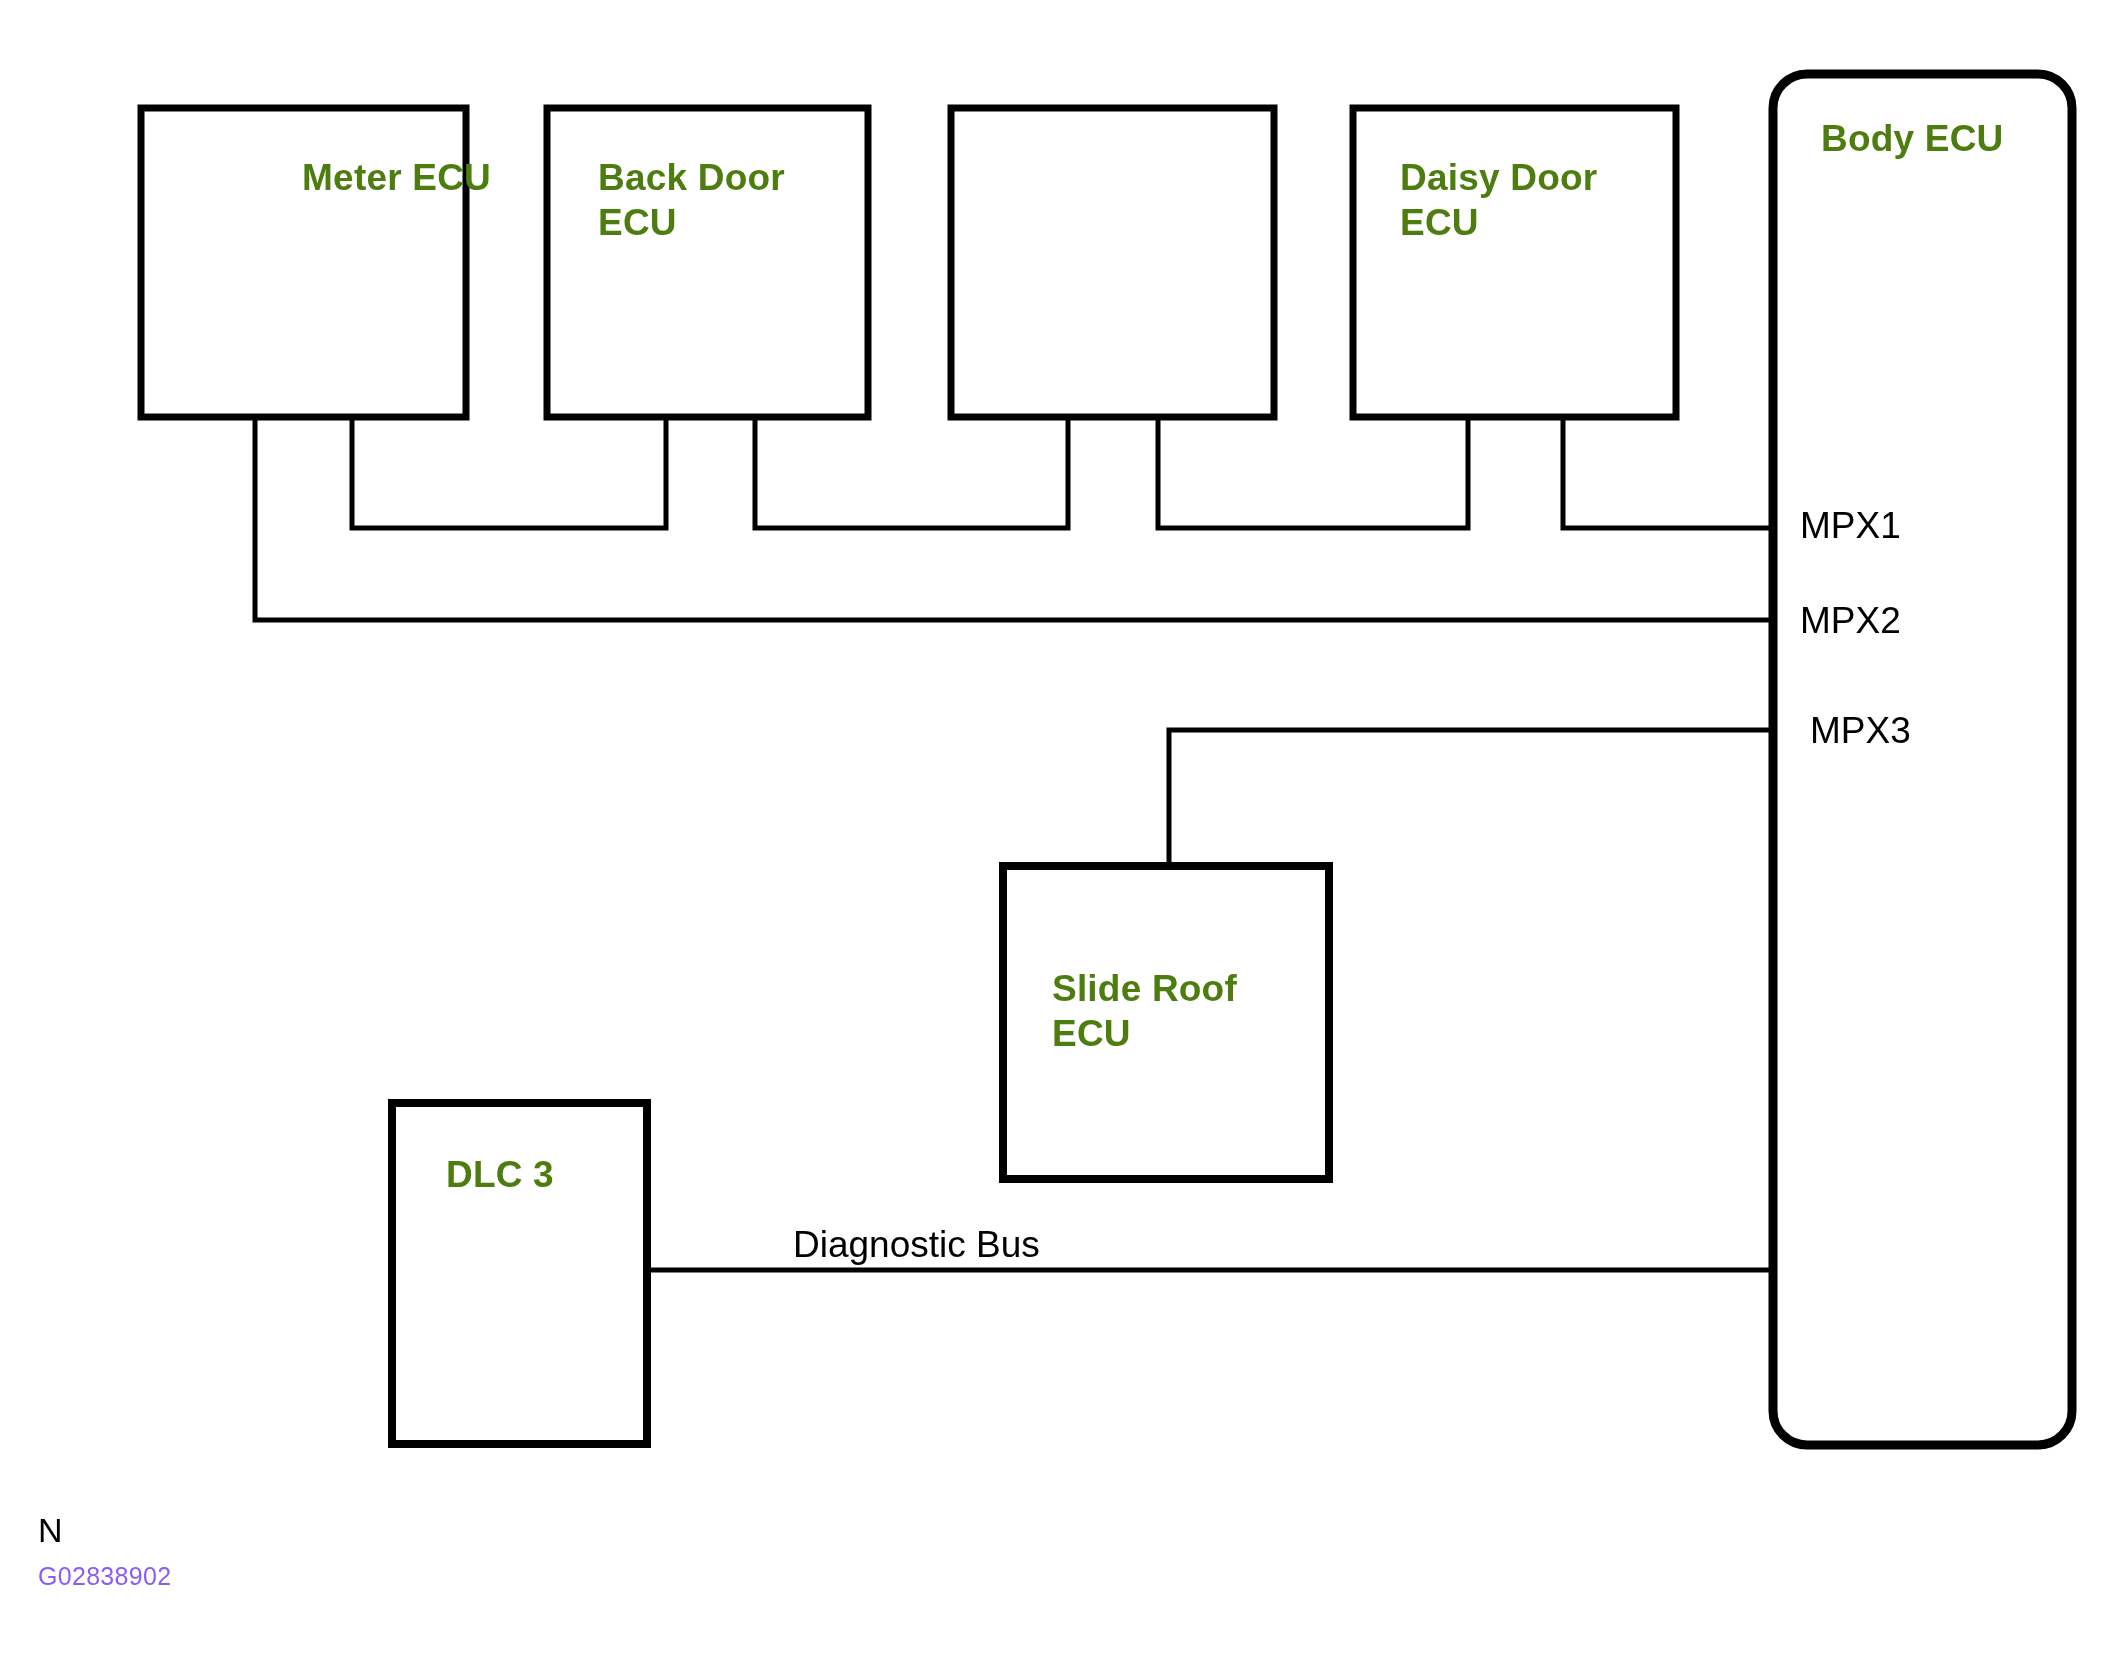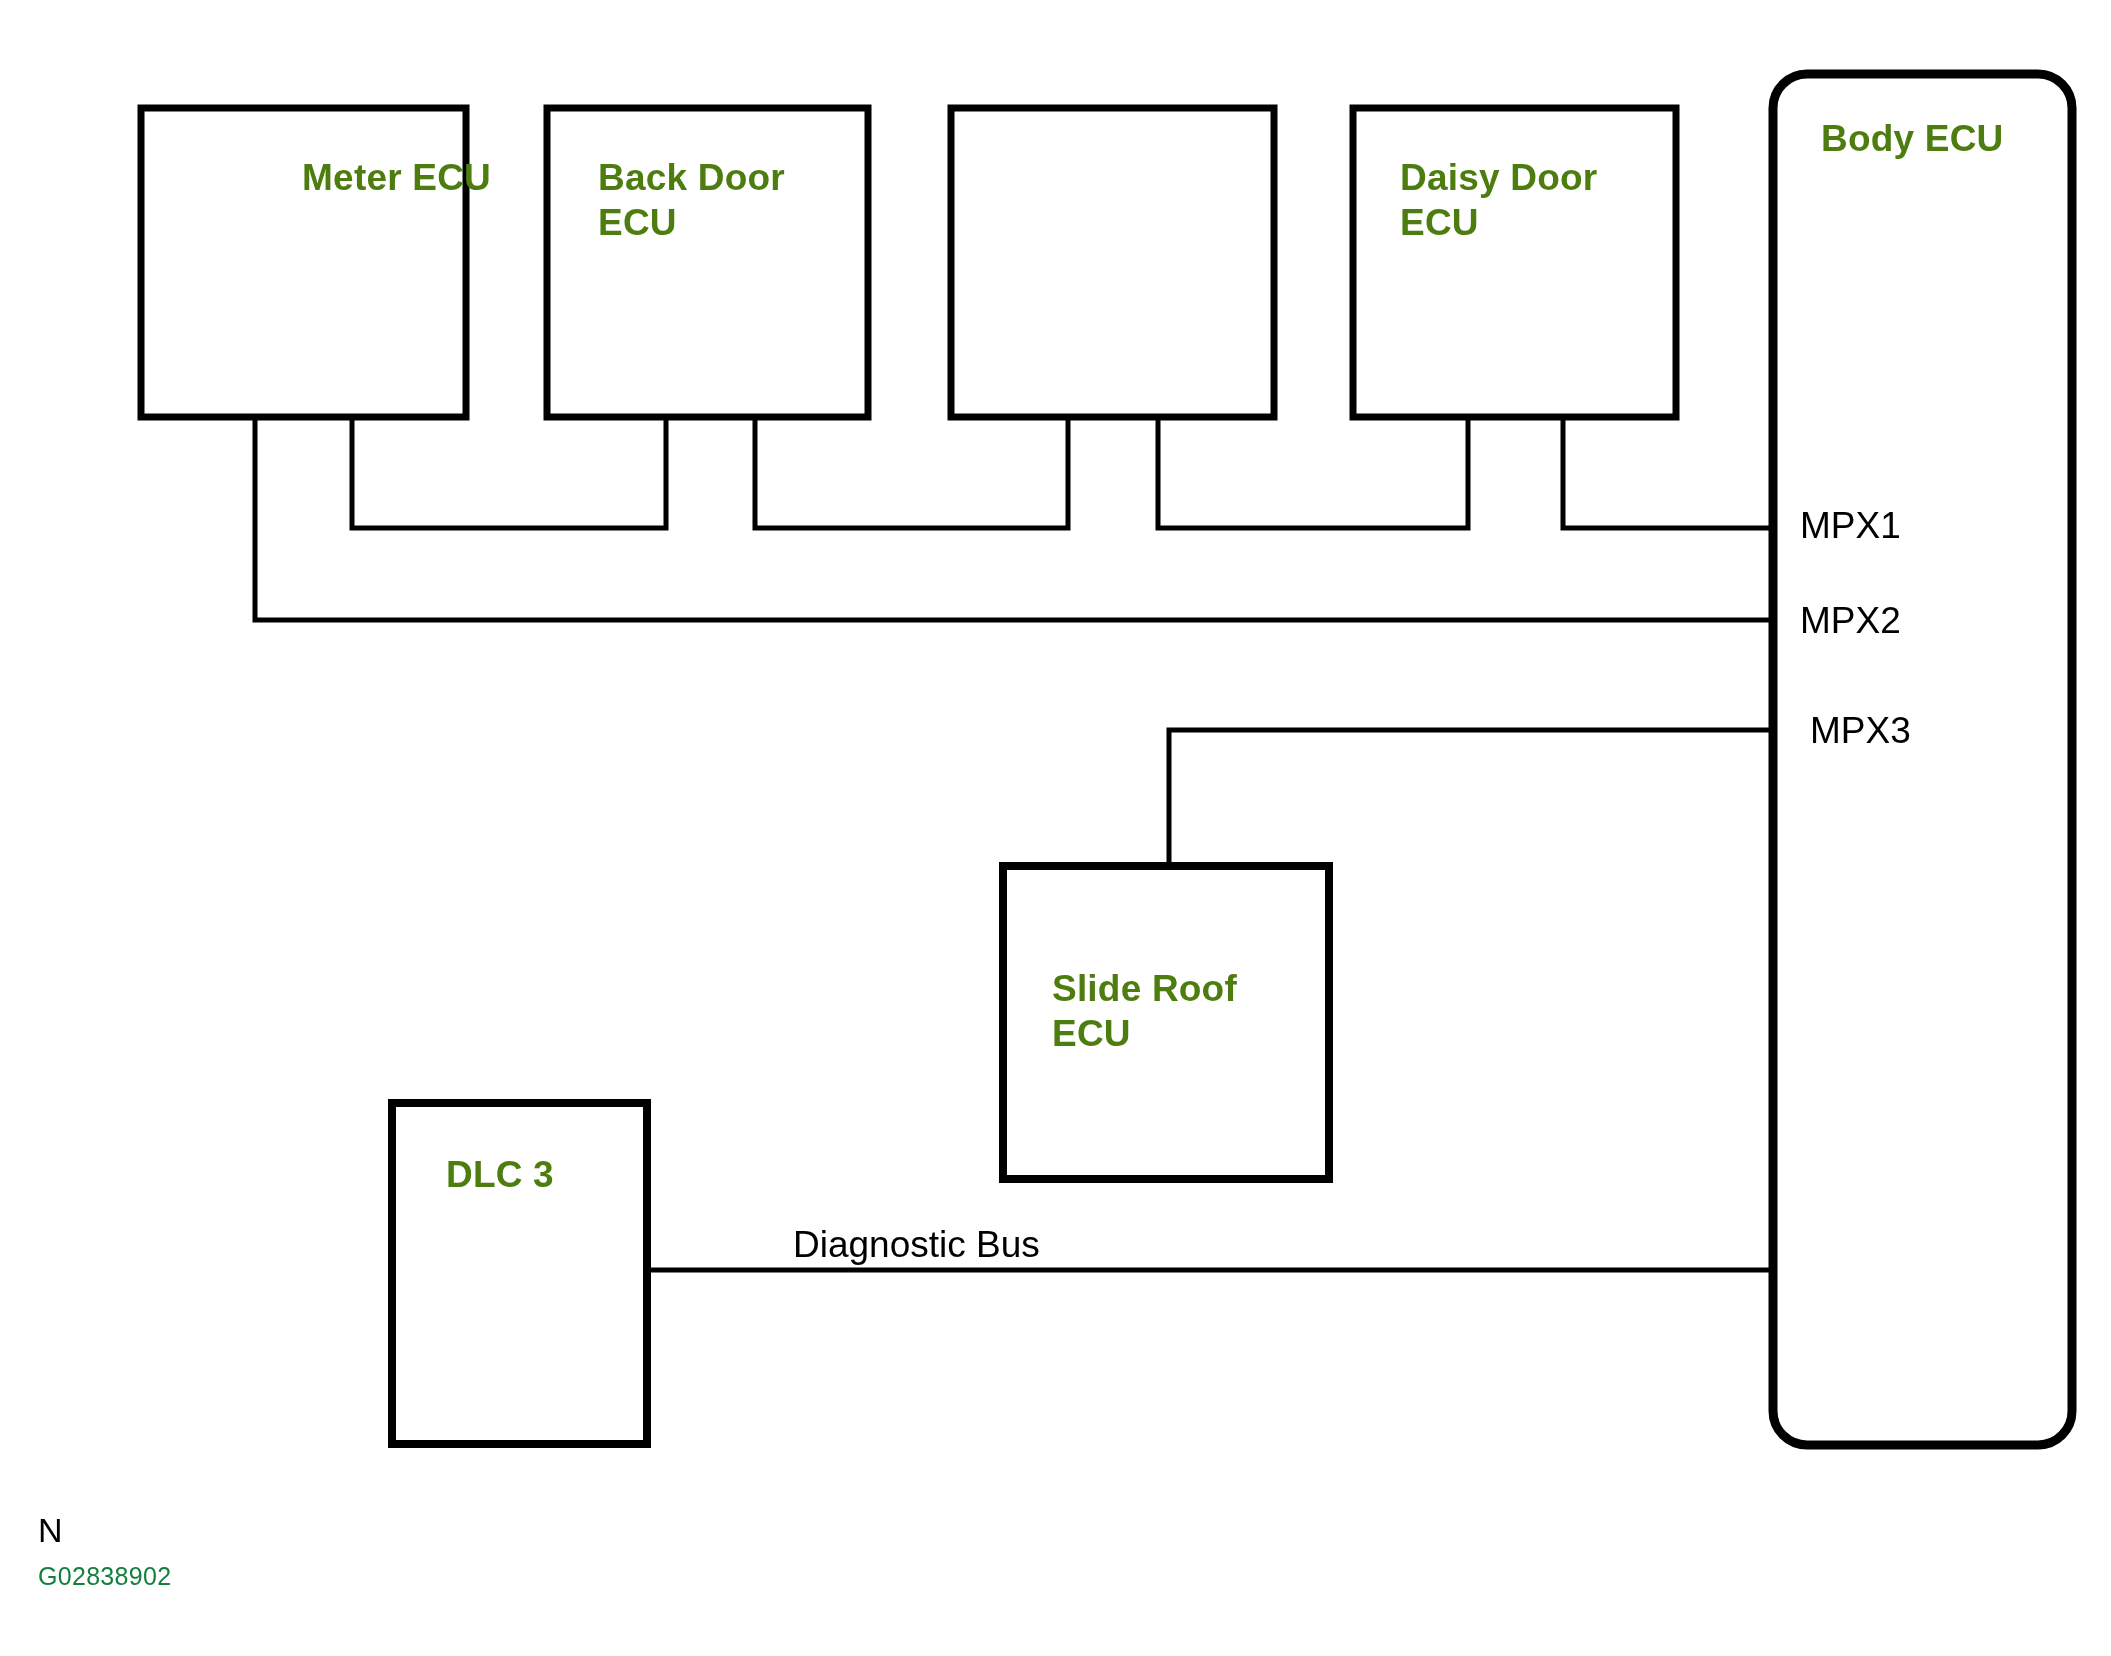--- a/index.html
+++ b/index.html
@@ -51,21 +51,21 @@
     position: absolute;
     font-size: 34px;
     line-height: 38px;
     color: #000000;
   }
   .fig-code {
     position: absolute;
     font-size: 25px;
     line-height: 28px;
     letter-spacing: 0.3px;
-    color: #15803d;
+    color: #8b5cf6;
   }
 </style>
 </head>
 <body>
 
 <div id="canvas">
 
   <svg viewBox="0 0 2111 1656" xmlns="http://www.w3.org/2000/svg">
 
     <rect x="141" y="108" width="325" height="309" fill="#ffffff" stroke="#000000" stroke-width="7"></rect>

